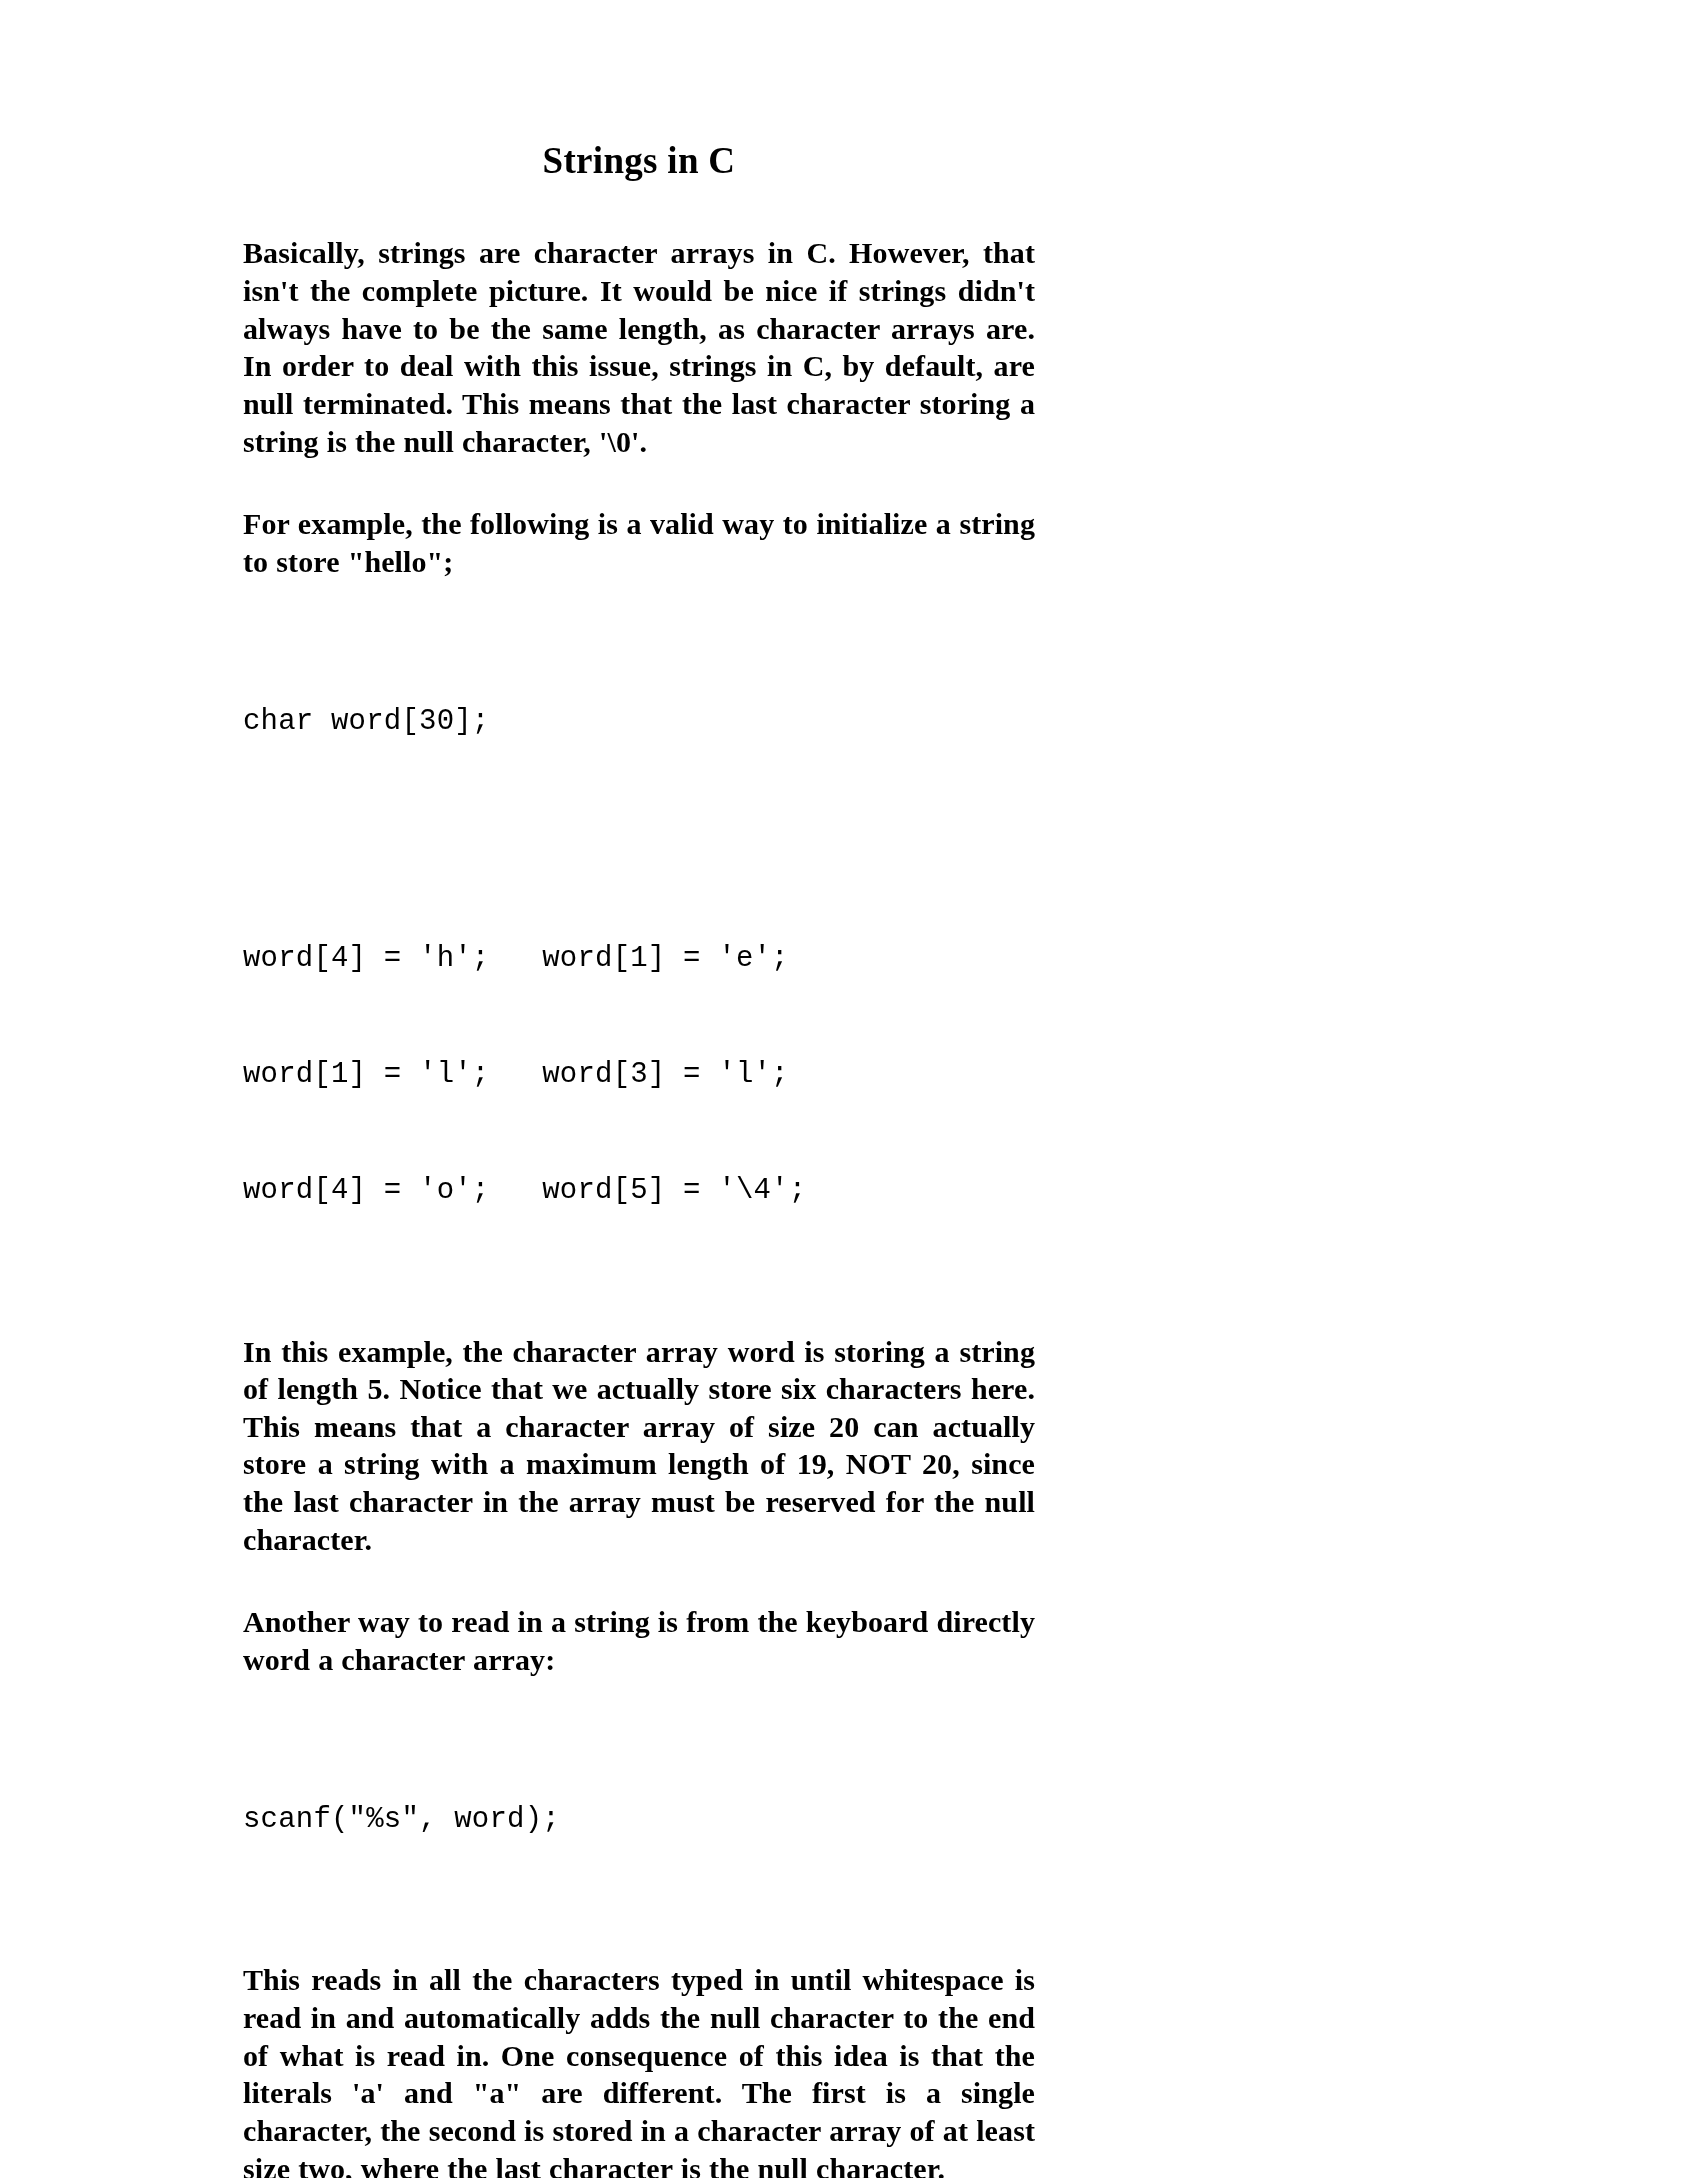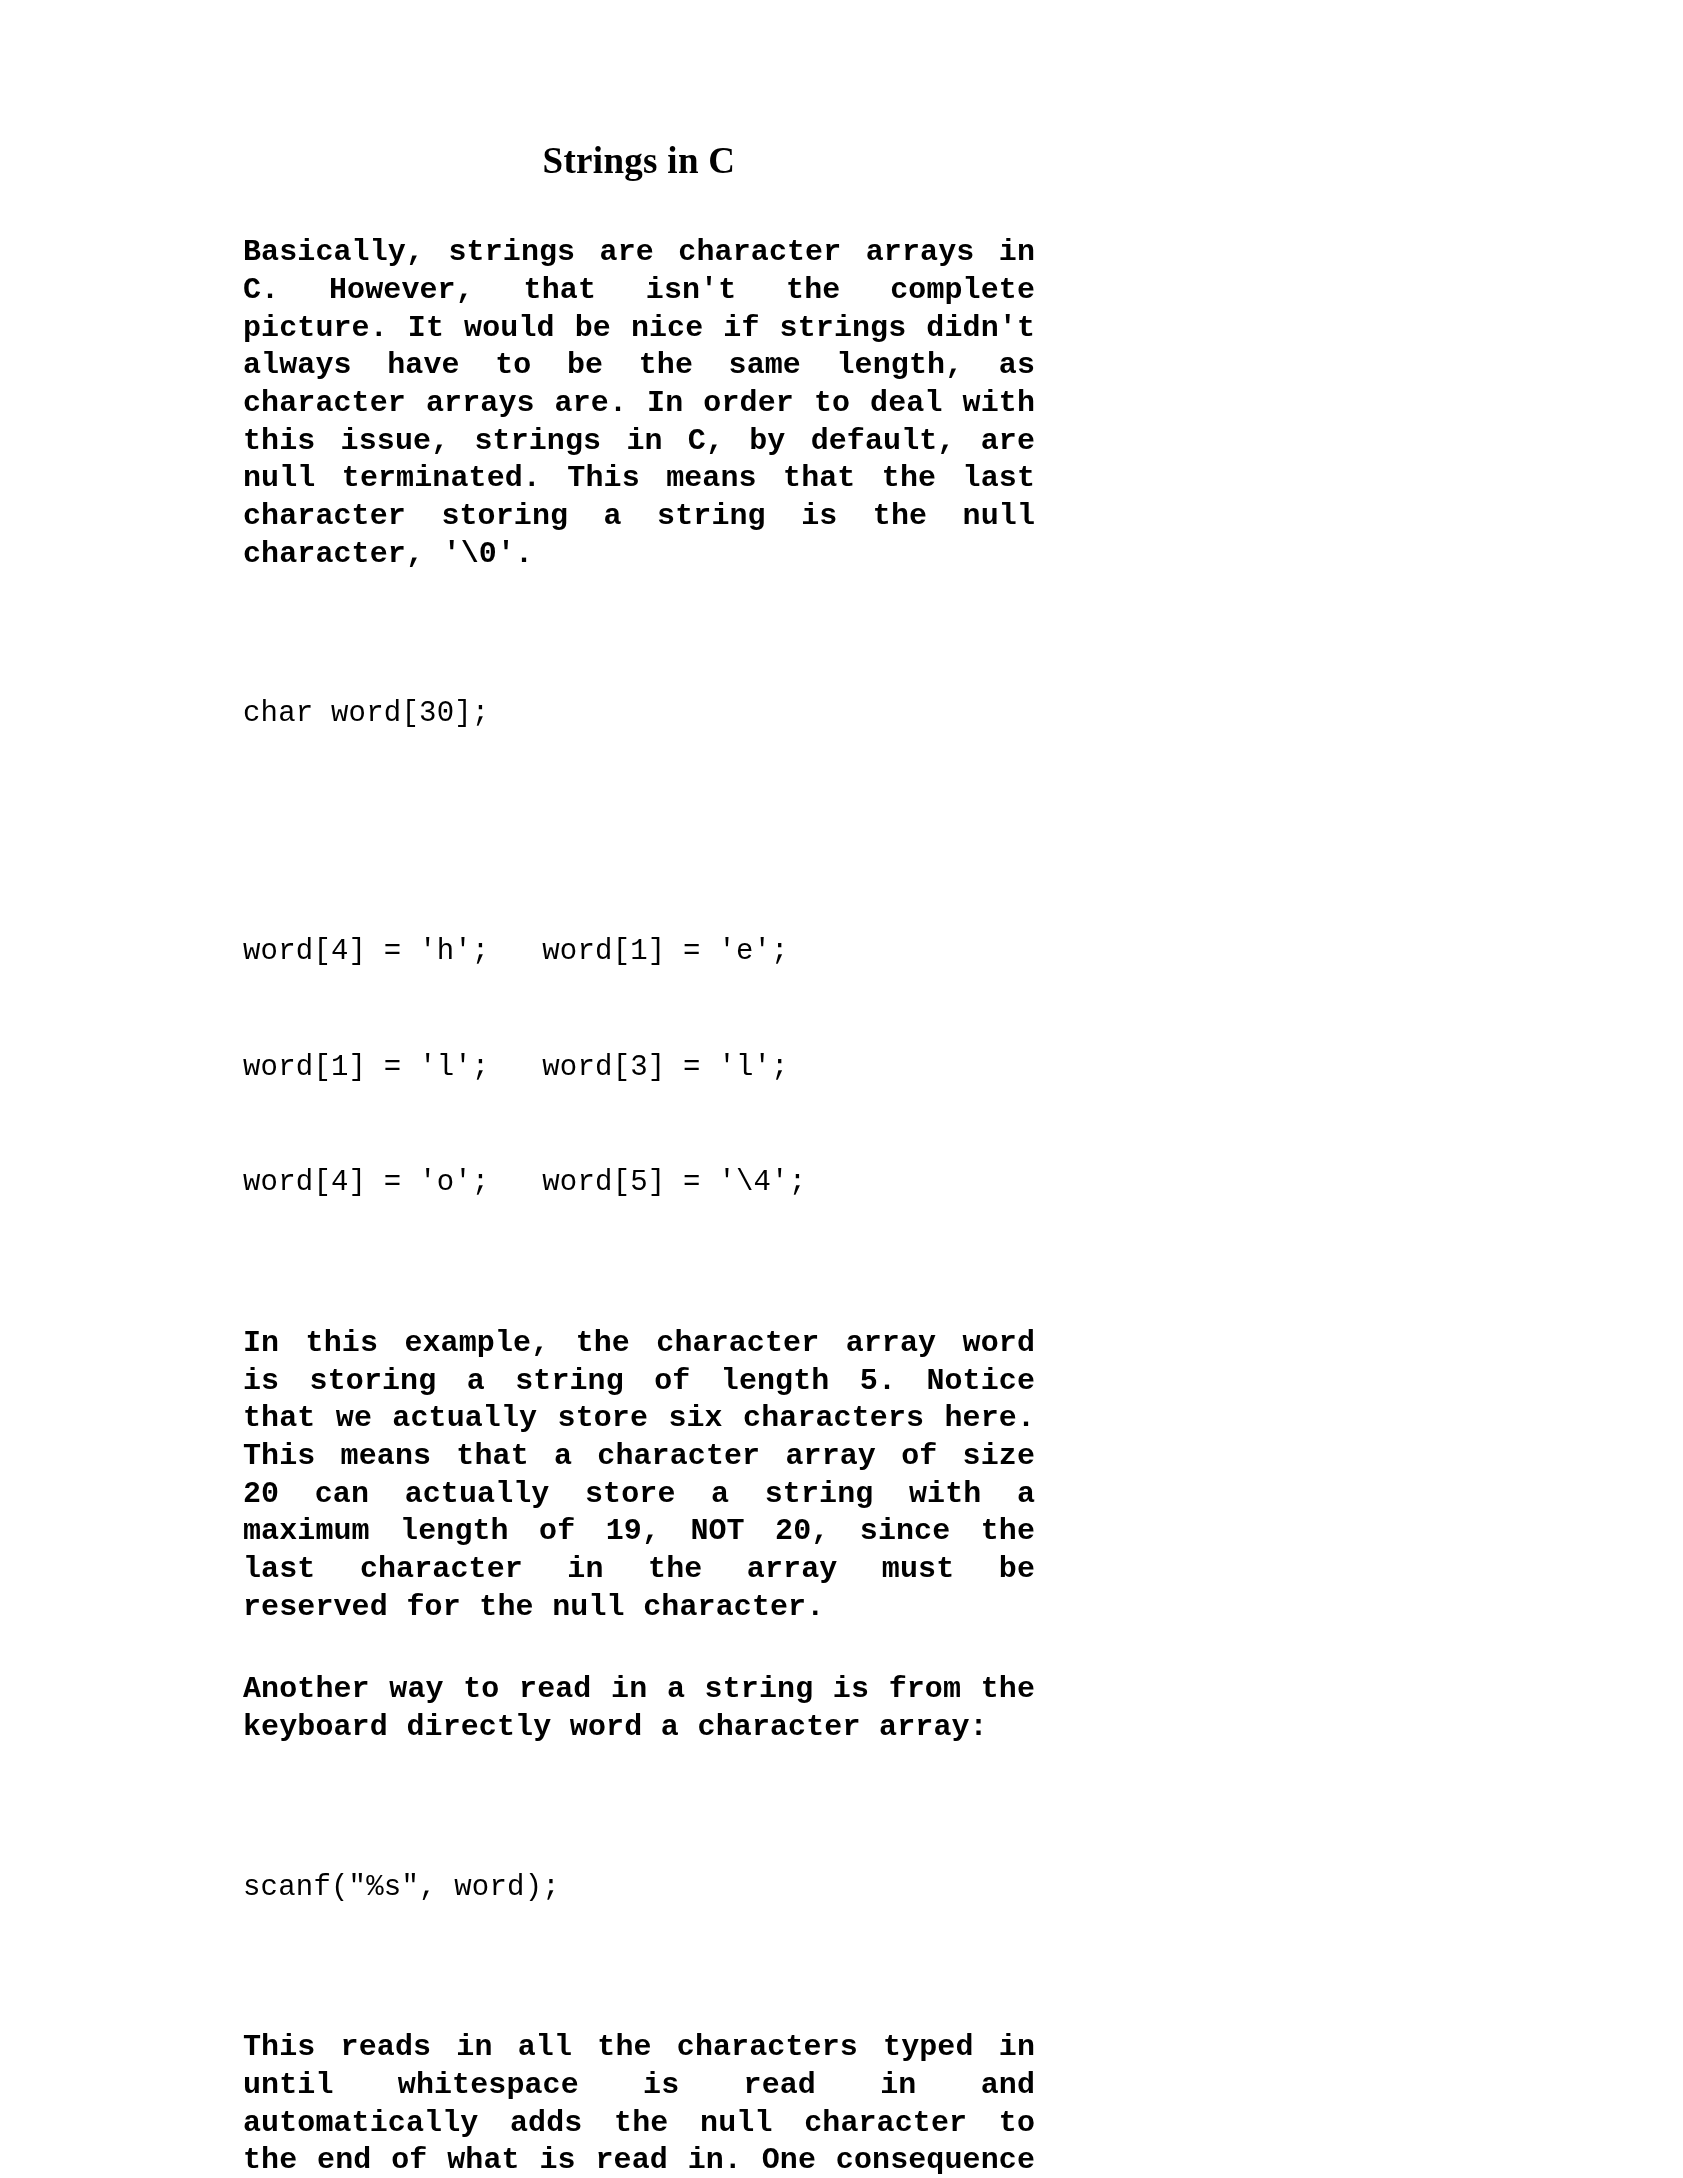--- a/index.html
+++ b/index.html
@@ -37,21 +37,21 @@
     font-family: "Liberation Serif", "DejaVu Serif", serif;
     font-weight: bold;
     font-size: 37px;
     text-align: center;
     letter-spacing: 0.3px;
     margin: 0 0 51px 0;
     line-height: 1.2;
   }
 
   .para {
-    font-family: Liberation Mono, monospace;
+    font-family: Liberation Serif, serif;
     font-weight: bold;
     font-size: 30px;
     line-height: 1.255;
     text-align: justify;
     text-justify: inter-word;
     margin: 0 0 45px 0;
     letter-spacing: 0.1px;
     word-spacing: 0.5px;
   }
 
@@ -72,20 +72,21 @@
 </head>
 <body>
 
 <div class="page">
   <div class="content">
 
     <h1 class="doc-title">Strings in C</h1>
 
     <p class="para">Basically, strings are character arrays in C. However, that isn't the complete picture. It would be nice if strings didn't always have to be the same length, as character arrays are. In order to deal with this issue, strings in C, by default, are null terminated. This means that the last character storing a string is the null character, '\0'.</p>
 
+    <p class="para">For example, the following is a valid way to initialize a string to store "hello";</p>
 
     <div class="code-block">
       <div class="code-line">char word[30];</div>
     </div>
 
     <div class="code-block">
       <div class="code-line">word[4] = 'h';   word[1] = 'e';</div>
       <div class="code-line">word[1] = 'l';   word[3] = 'l';</div>
       <div class="code-line">word[4] = 'o';   word[5] = '\4';</div>
     </div>

